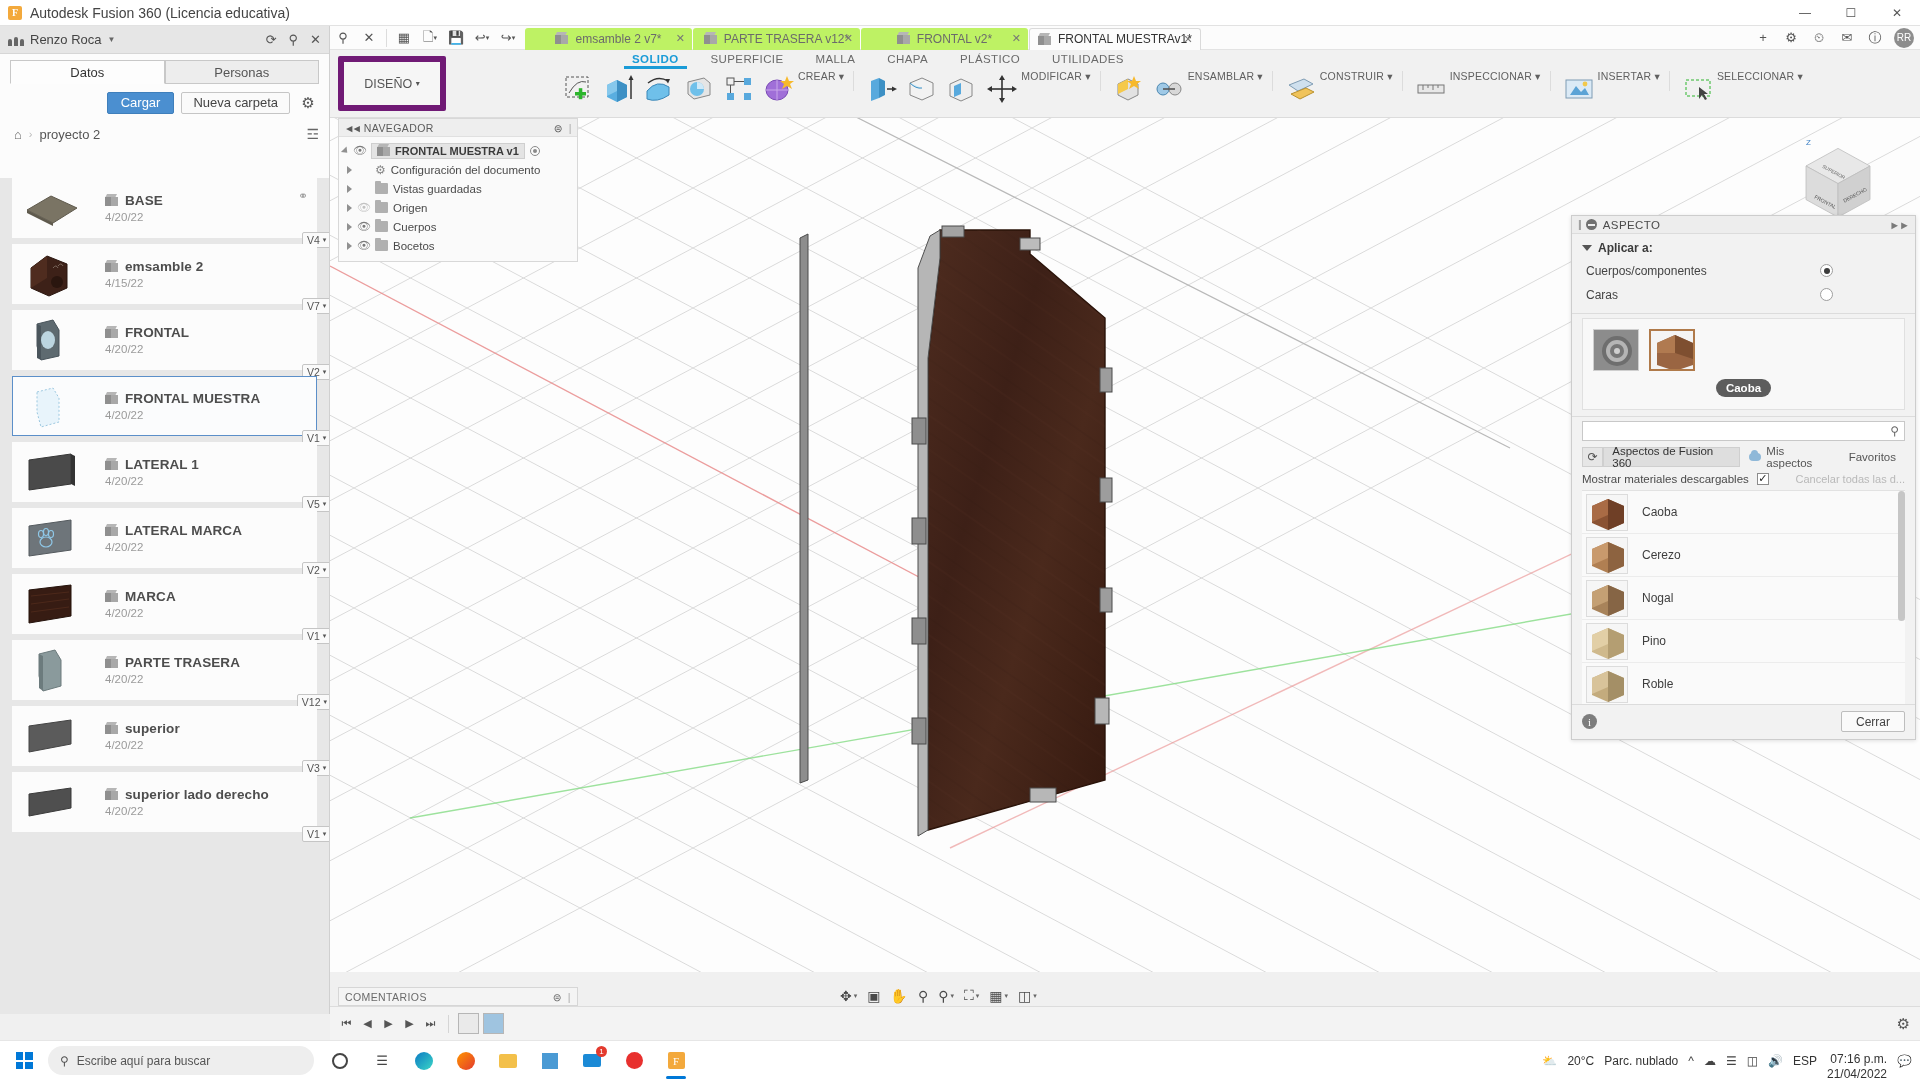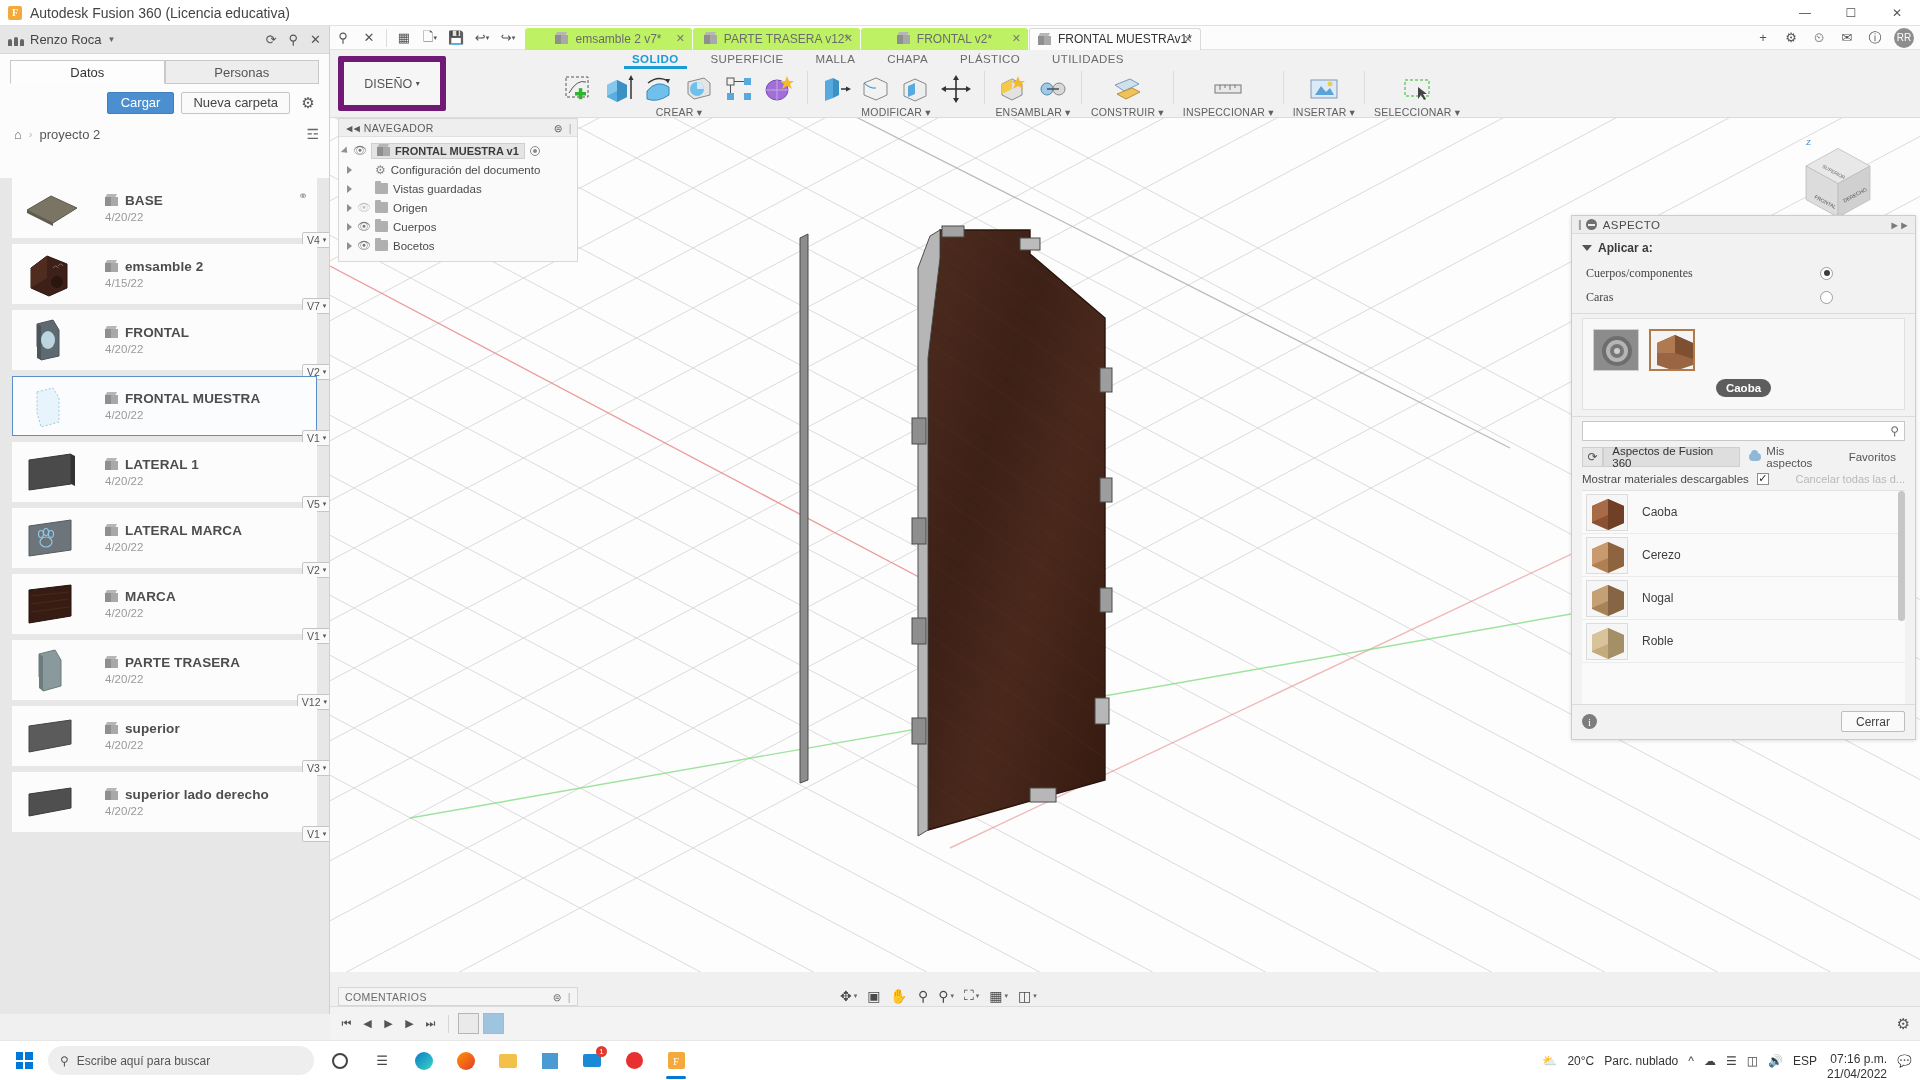--- a/index.html
+++ b/index.html
@@ -104,21 +104,21 @@
     display:flex;align-items:center;justify-content:center;font-size:12.5px;color:#555;
     border-radius:2px;}
   .ribbon-main{flex:1;position:relative;}
   .ribtabs{position:absolute;top:1px;left:0;display:flex;gap:0;}
   .ribtab{font-size:11.5px;color:#6a6a6a;padding:2px 16px 4px 16px;position:relative;
     letter-spacing:.4px;}
   .ribtab.active{color:#1a9bd7;font-weight:600;}
   .ribtab.active:after{content:"";position:absolute;left:8px;right:8px;bottom:0;height:3px;
     background:#1a9bd7;}
   .ribgroups{position:absolute;top:19px;left:0;right:0;display:flex;align-items:flex-start;}
-  .rgroup{display:flex;flex-direction:column;align-items:center;padding:0 4px;position:relative;}
+  .rgroup{display:flex;flex-direction:row;padding:0 4px;position:relative;}
   .rgicons{display:flex;align-items:flex-start;gap:2px;padding-top:2px;}
   .rglabel{font-size:10.5px;color:#606060;margin-top:1px;letter-spacing:.2px;}
   .rgdiv{width:1px;align-self:stretch;background:#dcdcdc;margin:2px 5px 14px 5px;}
   .ricon{width:38px;height:34px;position:relative;display:flex;align-items:center;
     justify-content:center;}
 
   
   .navigator{position:absolute;left:338px;top:118px;width:240px;background:#fafafa;
     border:1px solid #d8d8d8;z-index:6;}
   .nav-head{height:18px;background:#eeeeee;display:flex;align-items:center;
@@ -158,22 +158,22 @@
     border-bottom:1px solid #dcdcdc;}
   .asp-grip{color:#9a9a9a;font-size:10px;letter-spacing:-2px;}
   .asp-min{width:11px;height:11px;border-radius:50%;background:#6f6f6f;position:relative;}
   .asp-min:after{content:"";position:absolute;left:2px;top:5px;width:7px;height:1.5px;background:#ededed;}
   .asp-head .right{margin-left:auto;color:#7a7a7a;font-size:11px;letter-spacing:-1px;}
 
   .asp-sect{font-size:12px;color:#3b3b3b;font-weight:bold;display:flex;align-items:center;
     gap:6px;padding:7px 10px 6px 10px;}
   .asp-tri{width:0;height:0;border-left:5px solid transparent;border-right:5px solid transparent;
     border-top:6px solid #555;}
-  .asp-row{display:flex;align-items:center;padding:3px 14px 3px 14px;font-size:12px;color:#444;
-    height:24px;font-family:Liberation Serif, serif;}
+  .asp-row{display:flex;padding:3px 14px 3px 14px;font-size:12px;color:#444;
+    height:24px;}
   .radio{margin-left:auto;margin-right:68px;width:13px;height:13px;border-radius:50%;
     border:1px solid #9e9e9e;background:#fff;position:relative;}
   .radio.on:after{content:"";position:absolute;left:2.5px;top:2.5px;width:6px;height:6px;
     border-radius:50%;background:#3c3c3c;}
   .asp-hr{height:1px;background:#dcdcdc;margin:4px 0;}
 
   .asp-swatches{background:#f8f8f8;border:1px solid #e0e0e0;margin:2px 10px 6px 10px;
     padding:10px 10px 12px 10px;min-height:90px;}
   .sw-row{display:flex;gap:10px;}
   .sw{width:46px;height:42px;border:1px solid #cfcfcf;background:#fff;overflow:hidden;position:relative;}
@@ -1055,20 +1055,29 @@
     <rect width="42" height="37" fill="#f6f6f6"></rect>
     <polygon points="5,11 21,4 37,11 37,28 21,35 5,28" fill="#a8835a"></polygon>
     <polygon points="5,11 21,4 21,20 5,27" fill="#c4a074"></polygon>
     <polygon points="21,4 37,11 37,28 21,35" fill="#866545"></polygon>
   </svg></div>
                <div class="mat-name">Nogal</div>
           </div>
           <div class="mat-row">
             <div class="mat-thumb"><svg width="42" height="37" viewBox="0 0 42 37">
     <rect width="42" height="37" fill="#f6f6f6"></rect>
+    <polygon points="5,11 21,4 37,11 37,28 21,35 5,28" fill="#cfb98c"></polygon>
+    <polygon points="5,11 21,4 21,20 5,27" fill="#e2cfa6"></polygon>
+    <polygon points="21,4 37,11 37,28 21,35" fill="#b49e72"></polygon>
+  </svg></div>
+               <div class="mat-name">Pino</div>
+          </div>
+          <div class="mat-row">
+            <div class="mat-thumb"><svg width="42" height="37" viewBox="0 0 42 37">
+    <rect width="42" height="37" fill="#f6f6f6"></rect>
     <polygon points="5,11 21,4 37,11 37,28 21,35 5,28" fill="#c3ab7d"></polygon>
     <polygon points="5,11 21,4 21,20 5,27" fill="#d8c39a"></polygon>
     <polygon points="21,4 37,11 37,28 21,35" fill="#a48f66"></polygon>
   </svg></div>
                <div class="mat-name">Roble</div>
           </div>
         </div>
       <div class="mat-scroll"></div>
     </div>
 

